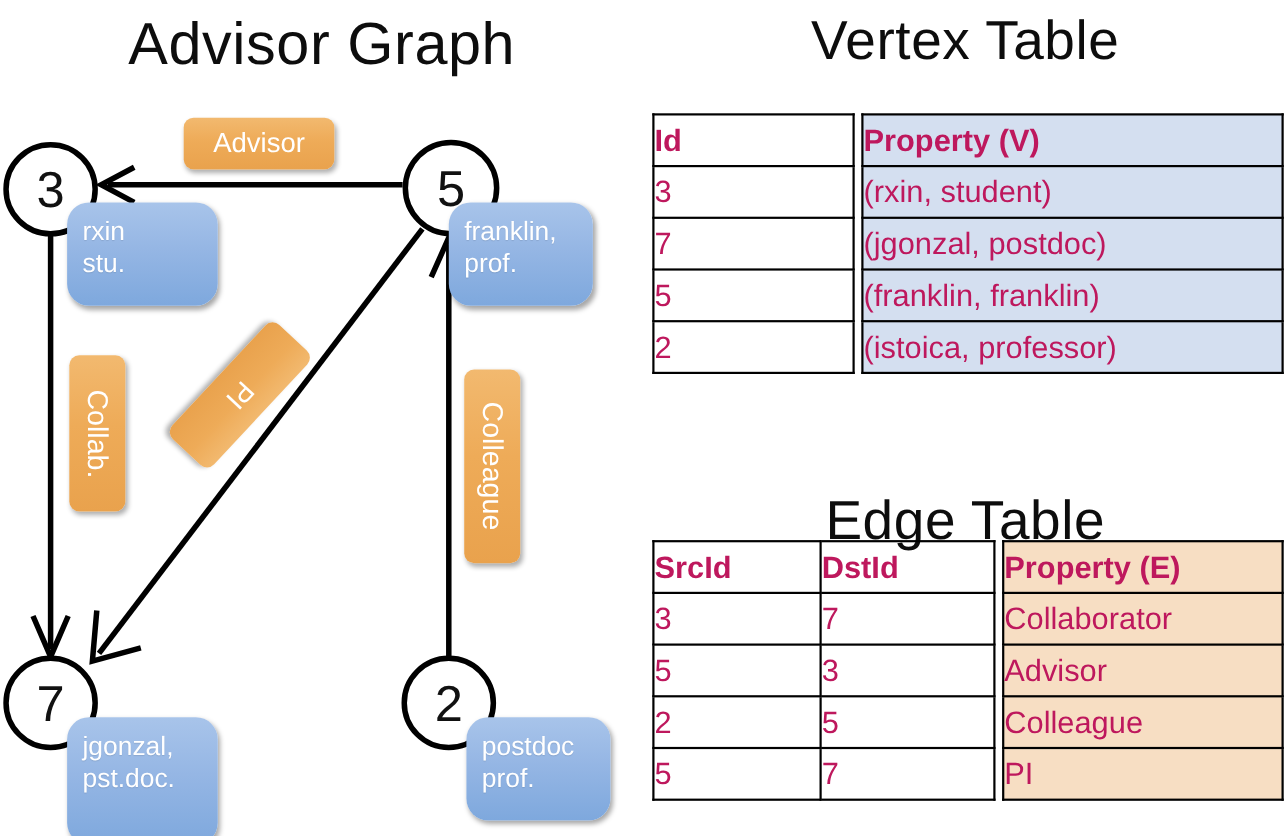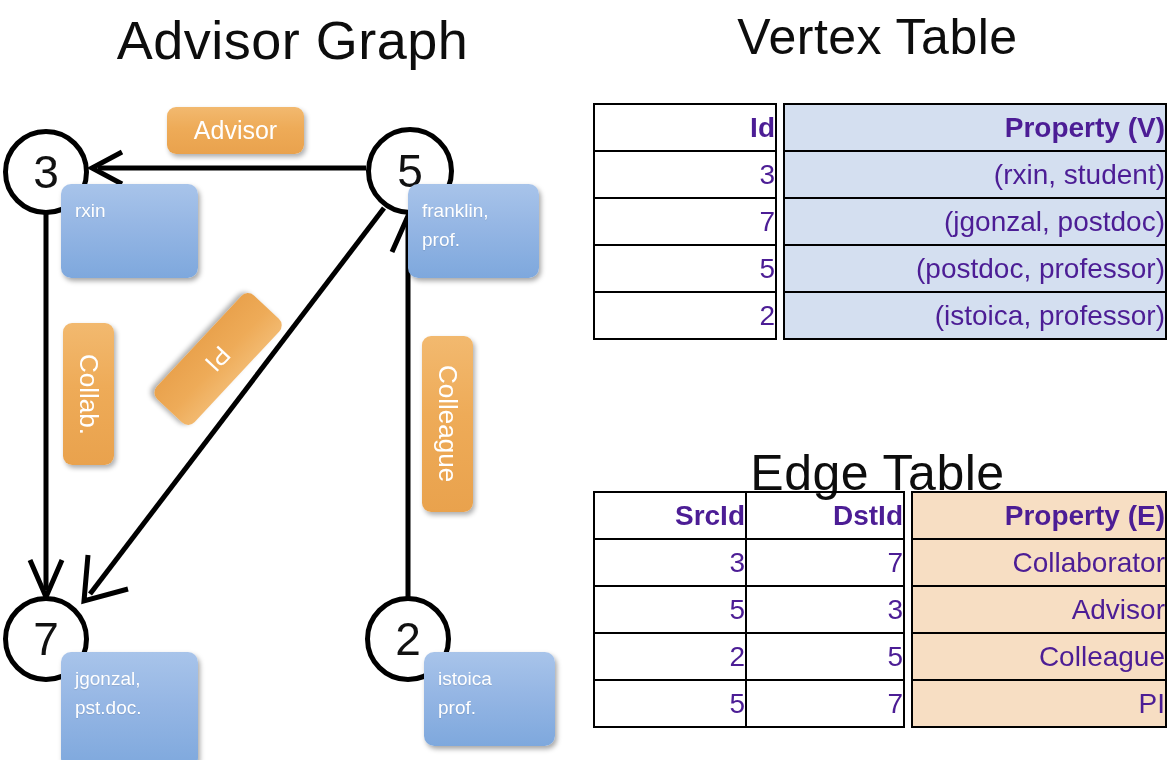--- a/index.html
+++ b/index.html
@@ -69,25 +69,25 @@
     font-size: 46px;
     font-weight: 300;
     color: #111;
     font-family: "Liberation Sans", sans-serif;
     z-index: 3;
   }
 
   
   .prop-box {
     position: absolute;
-    border-radius: 10px;
+    border-radius: 20px;
     background: linear-gradient(180deg, #a8c4ea 0%, #95b6e4 45%, #7ea8dd 100%);
     box-shadow: 2px 3px 5px rgba(0,0,0,0.35);
     color: #ffffff;
-    font-size: 19px;
+    font-size: 24px;
     line-height: 29px;
     font-family: "Liberation Sans", sans-serif;
     font-weight: 400;
     padding: 12px 0 12px 14px;
     box-sizing: border-box;
     z-index: 4;
     text-shadow: 0 1px 1px rgba(0,0,0,0.10);
   }
 
   
@@ -110,24 +110,24 @@
 
   
   .tbl {
     position: absolute;
     border-collapse: collapse;
     font-family: "Liberation Sans", sans-serif;
     table-layout: fixed;
   }
   .tbl td, .tbl th {
     border: 2px solid #000;
-    text-align: right;
+    text-align: left;
     font-weight: 400;
     font-size: 28px;
-    color: #4c1d95;
+    color: #be185d;
     padding: 0;
     height: 47px;
     box-sizing: border-box;
   }
   .tbl th { font-weight: 700; }
   .cell-blue { background: #d4dff0; }
   .cell-orange { background: #f7dec3; }
   .gapcol { border: none !important; background: transparent !important; width: 6px; }
 </style>
 </head>
@@ -170,31 +170,32 @@
   </div>
   <div class="node" style="left:3px; top:596px; width:86px; height:86px;">
     <span>7</span>
   </div>
   <div class="node" style="left:365px; top:596px; width:86px; height:86px;">
     <span>2</span>
   </div>
 
   <div class="prop-box" style="left:61px; top:184px; width:137px; height:94px;">
     <div>rxin</div>
+    <div>stu.</div>
   </div>
   <div class="prop-box" style="left:408px; top:184px; width:131px; height:94px;">
     <div>franklin,</div>
     <div>prof.</div>
   </div>
   <div class="prop-box" style="left:61px; top:652px; width:137px; height:116px;">
     <div>jgonzal,</div>
     <div>pst.doc.</div>
   </div>
   <div class="prop-box" style="left:424px; top:652px; width:131px; height:94px;">
-    <div>istoica</div>
+    <div>postdoc</div>
     <div>prof.</div>
   </div>
 
   <div class="rel-box" style="left:167px; top:107px; width:137px; height:47px;">
     <span>Advisor</span>
   </div>
 
   <div class="rel-box rel-vert" style="left:63px; top:323px; width:51px; height:142px; font-size:26px;">
     <span>Collab.</span>
   </div>
@@ -228,21 +229,21 @@
       <td class="cell-blue">(rxin, student)</td>
     </tr>
     <tr>
       <td>7</td>
       <td class="gapcol"></td>
       <td class="cell-blue">(jgonzal, postdoc)</td>
     </tr>
     <tr>
       <td>5</td>
       <td class="gapcol"></td>
-      <td class="cell-blue">(postdoc, professor)</td>
+      <td class="cell-blue">(franklin, franklin)</td>
     </tr>
     <tr>
       <td>2</td>
       <td class="gapcol"></td>
       <td class="cell-blue">(istoica, professor)</td>
     </tr>
   </tbody>
 </table>
 
 <table class="tbl" style="left:593px; top:491px; width:572px;padding-left:41px;">

